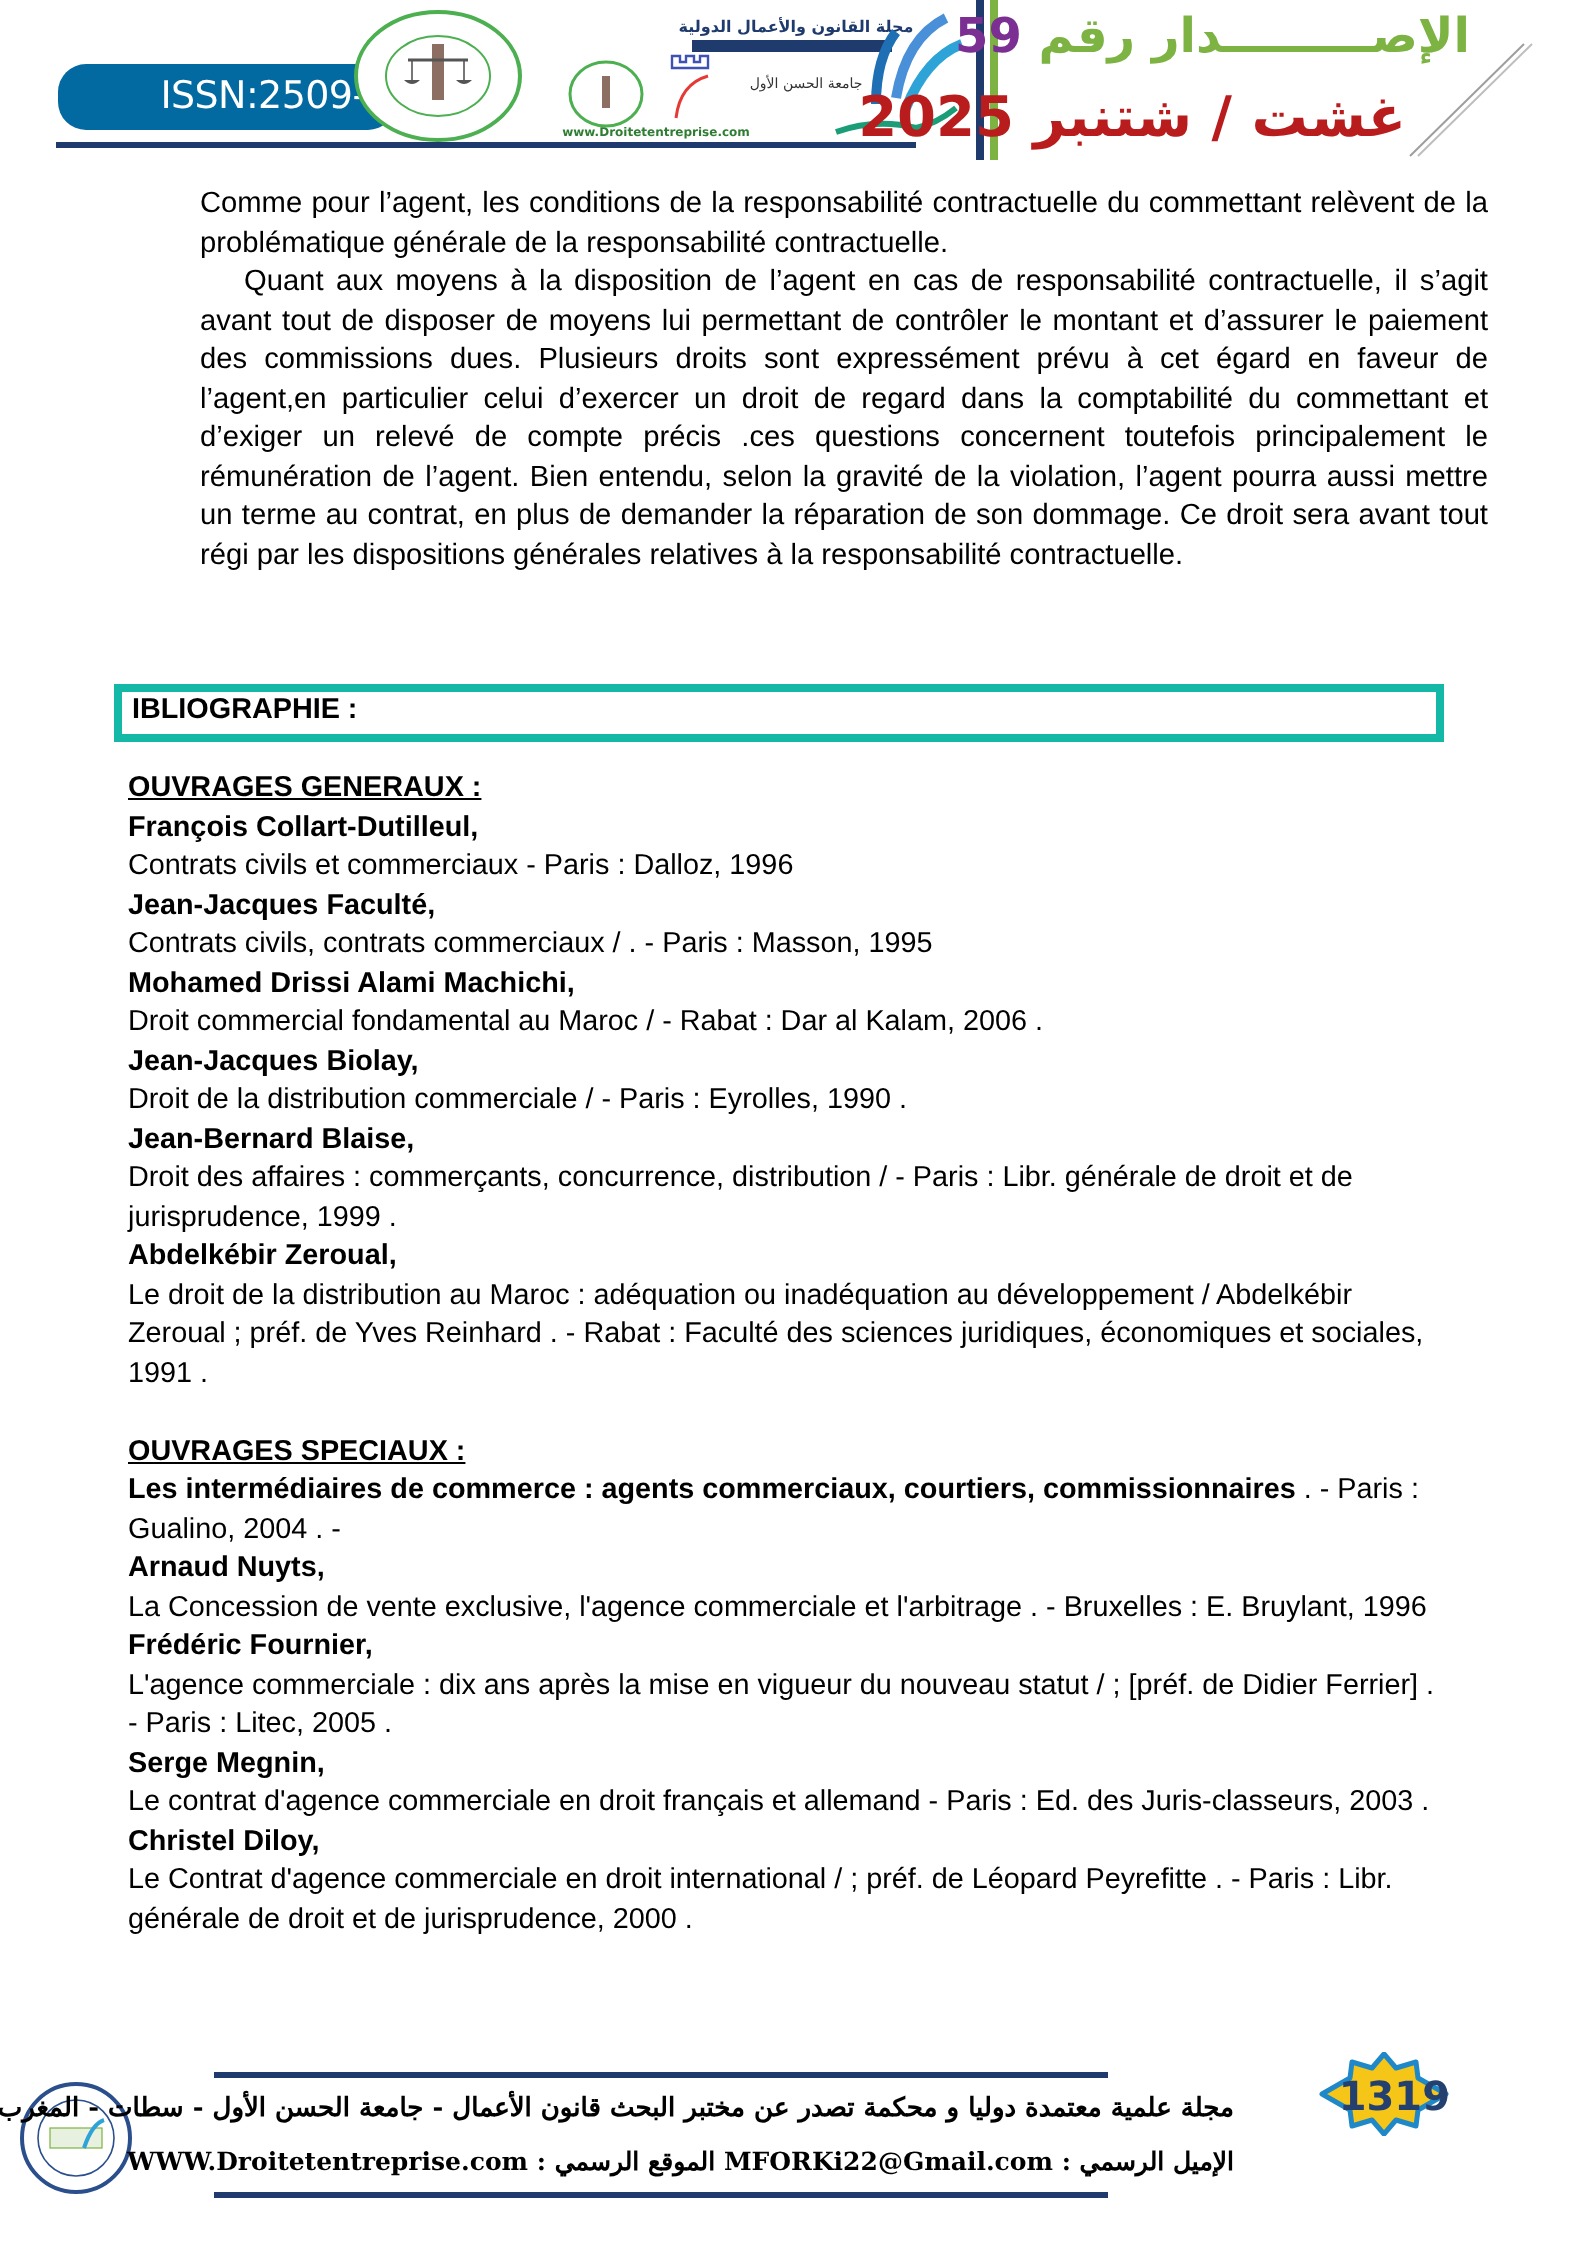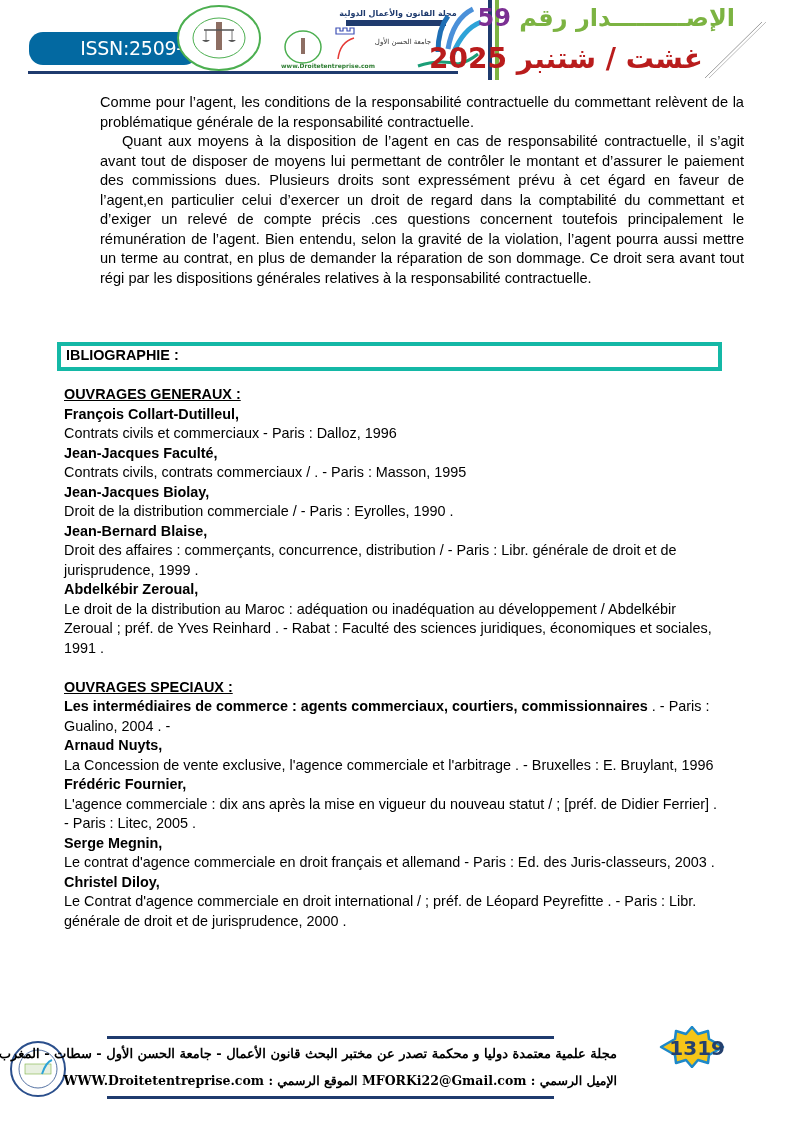--- a/index.html
+++ b/index.html
@@ -100,20 +100,22 @@
 
 <div class="biblio">
   <p class="sec-title">OUVRAGES GENERAUX :</p>
 
   <p class="entry-author">François Collart-Dutilleul,</p>
   <p class="entry-title">Contrats civils et commerciaux  - Paris : Dalloz, 1996</p>
 
   <p class="entry-author">Jean-Jacques Faculté,</p>
   <p class="entry-title">Contrats civils, contrats commerciaux / . - Paris : Masson, 1995</p>
 
+  <p class="entry-author">Mohamed Drissi Alami Machichi,</p>
+  <p class="entry-title">Droit commercial fondamental au Maroc /  - Rabat : Dar al Kalam, 2006 .</p>
 
   <p class="entry-author">Jean-Jacques Biolay,</p>
   <p class="entry-title">Droit de la distribution commerciale /  - Paris : Eyrolles, 1990 .</p>
 
   <p class="entry-author">Jean-Bernard Blaise,</p>
   <p class="entry-title">Droit des affaires : commerçants, concurrence, distribution /  - Paris : Libr. générale de droit et de jurisprudence, 1999 .</p>
 
   <p class="entry-author">Abdelkébir Zeroual,</p>
   <p class="entry-title">Le droit de la distribution au Maroc : adéquation ou inadéquation au développement / Abdelkébir Zeroual ; préf. de Yves Reinhard . - Rabat : Faculté des sciences juridiques, économiques et sociales, 1991 .</p>
 

